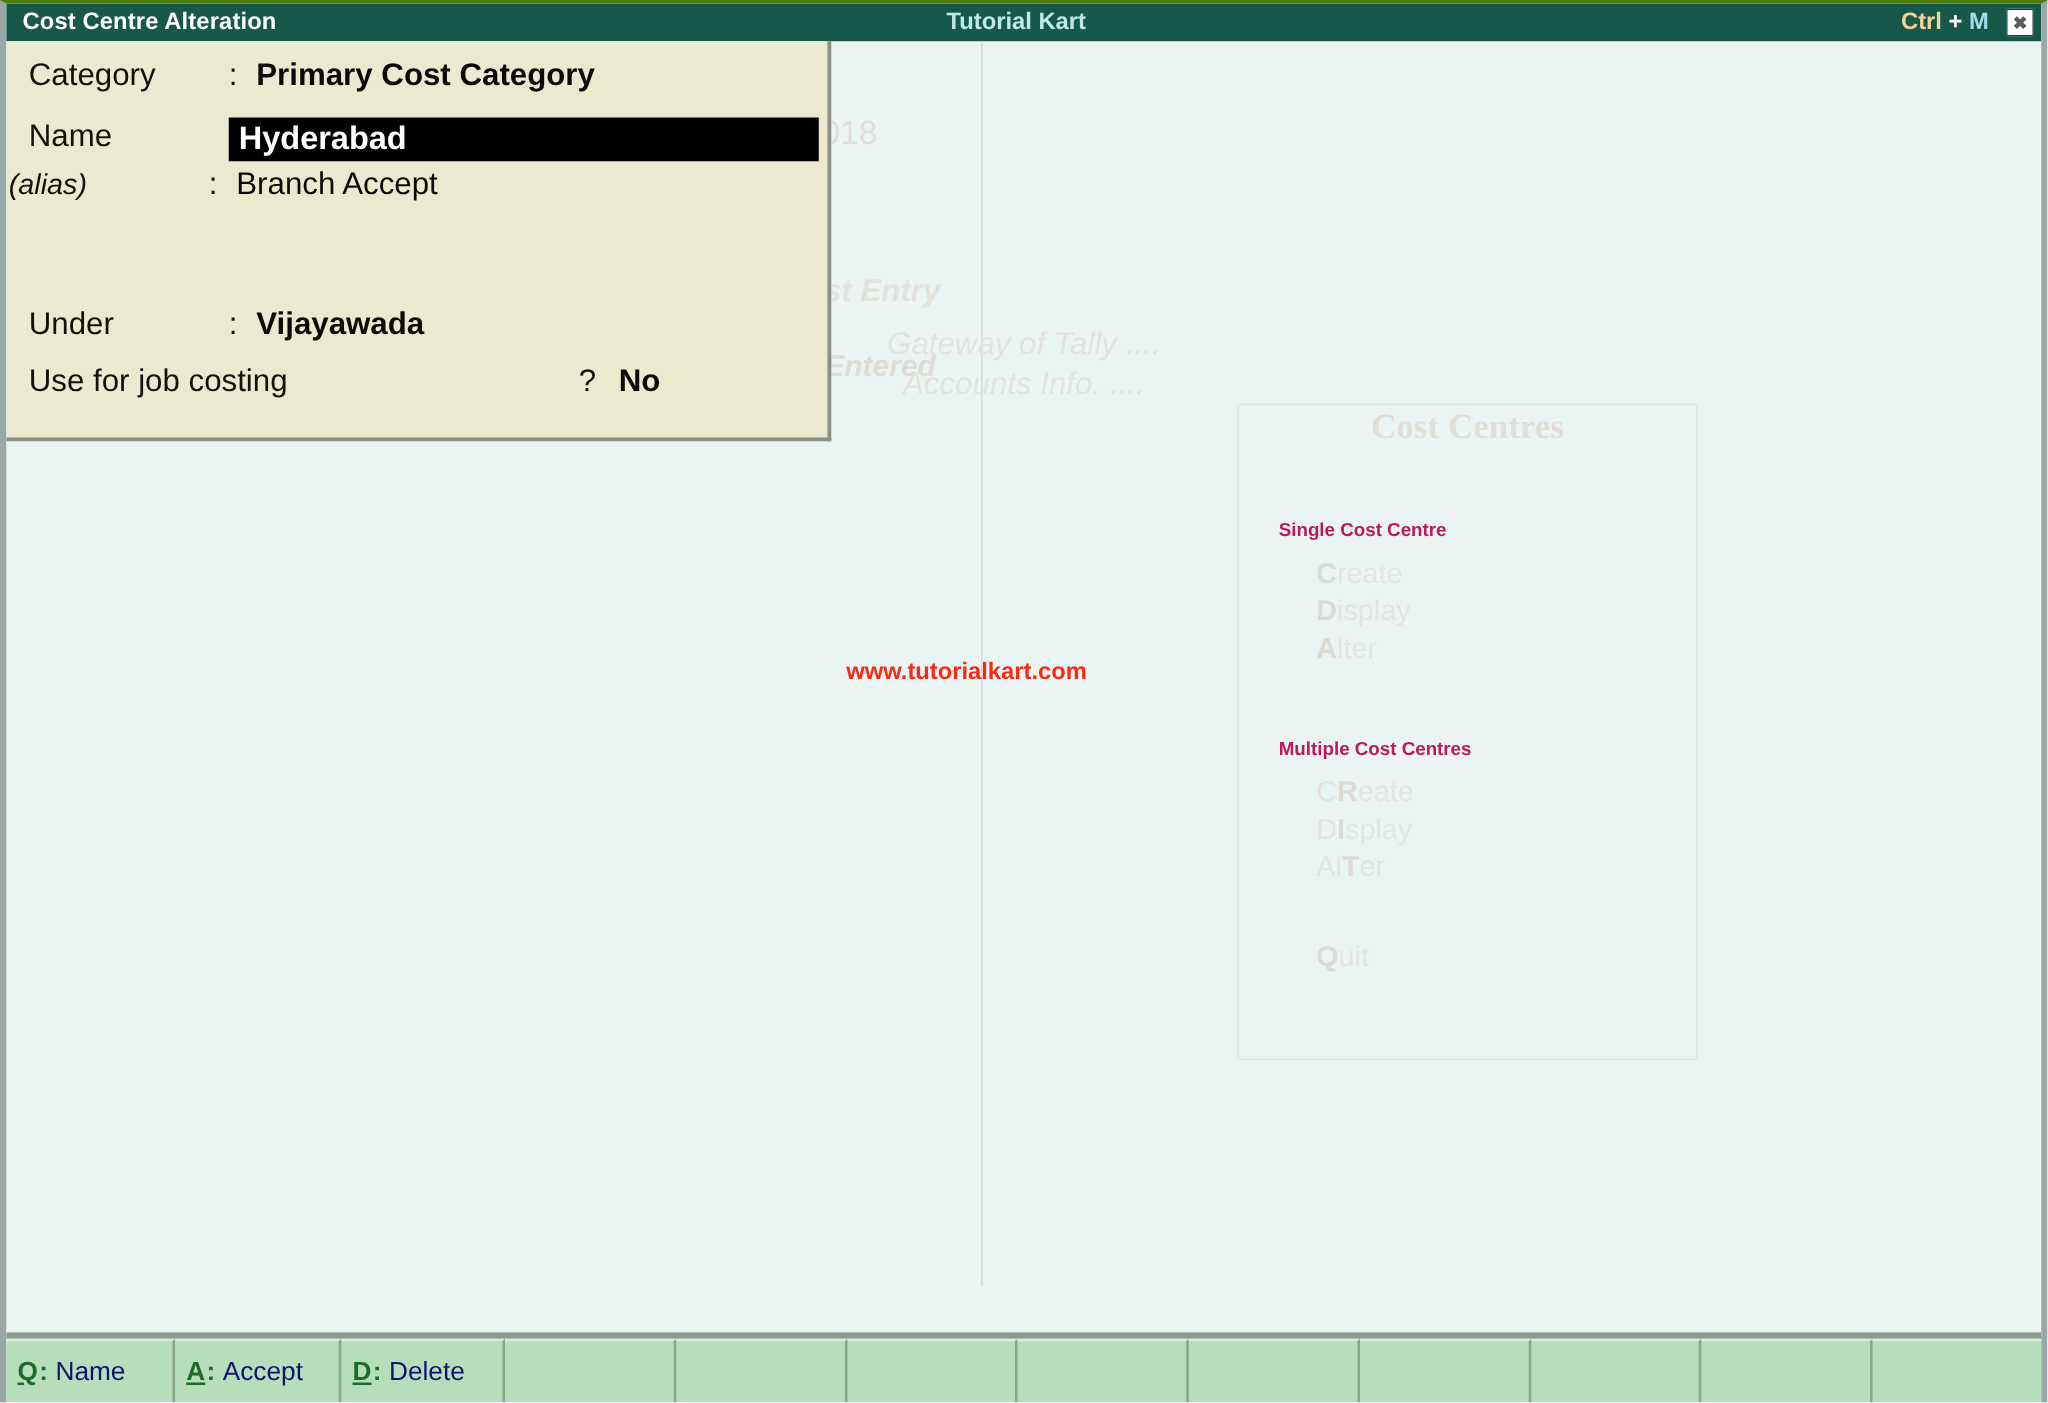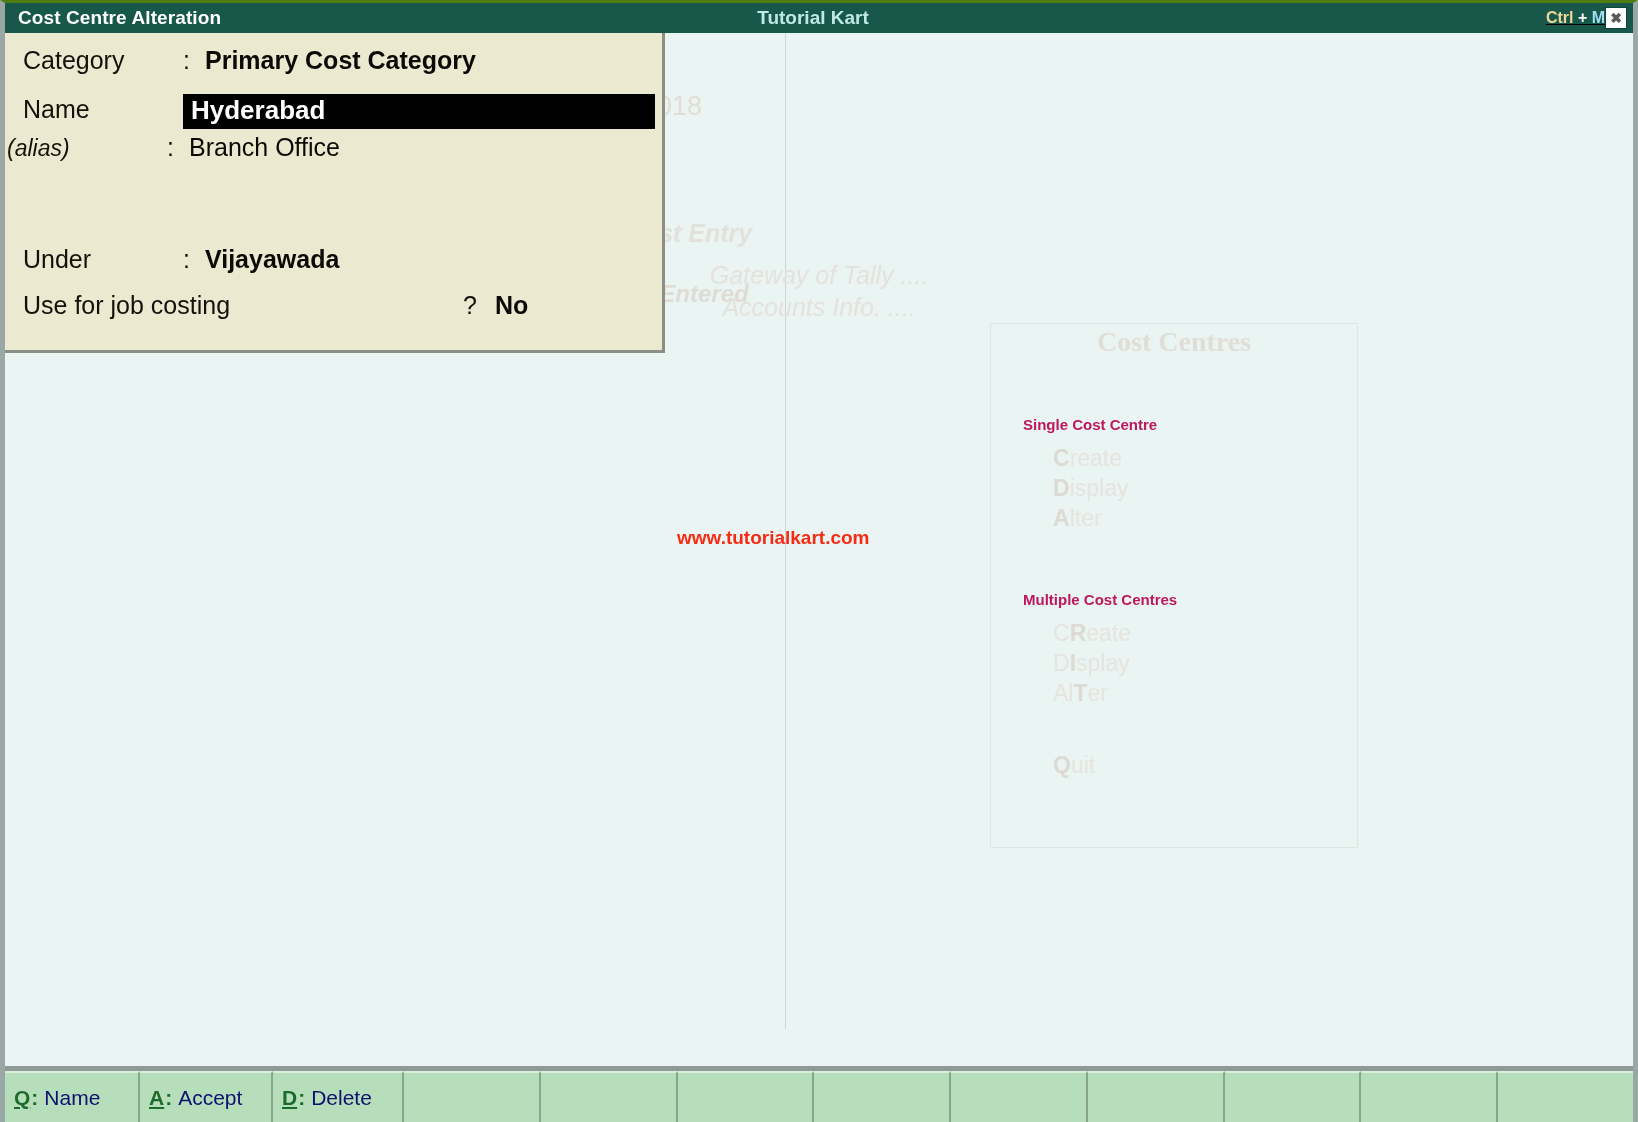--- a/index.html
+++ b/index.html
@@ -50,23 +50,23 @@
   }
   .title-right {
     margin-left: auto;
     display: flex;
     align-items: center;
     padding-right: 6px;
     z-index: 2;
   }
   .ctrlm {
     font-weight: bold;
-    font-size: 16px;
-    white-space: nowrap;
-    text-decoration: underline;
+    font-size: 19px;
+    white-space: nowrap;
+    margin-right: 14px;
   }
   .ctrlm .k1 { color: #f2d49a; }
   .ctrlm .k2 { color: #ffffff; }
   .ctrlm .k3 { color: #9fdff2; }
   .close-btn {
     width: 22px;
     height: 22px;
     background: #ffffff;
     border: 1px solid #0d4339;
     color: #5a5a5a;
@@ -379,21 +379,21 @@
     <div class="frow row-name">
       <span class="flabel">Name</span>
       <span class="fcolon">:</span>
     </div>
     <div class="name-highlight"></div>
     <div class="name-value">Hyderabad</div>
 
     <div class="frow row-alias">
       <span class="flabel alias">(alias)</span>
       <span class="fcolon">:</span>
-      <span class="fvalue plain">Branch Office</span>
+      <span class="fvalue plain">Branch Accept</span>
     </div>
 
     <div class="frow row-under">
       <span class="flabel">Under</span>
       <span class="fcolon">:</span>
       <span class="fvalue">Vijayawada</span>
     </div>
 
     <div class="frow row-jobcost">
       <span class="flabel" style="width:auto;text-align:right;">Use for job costing</span>

